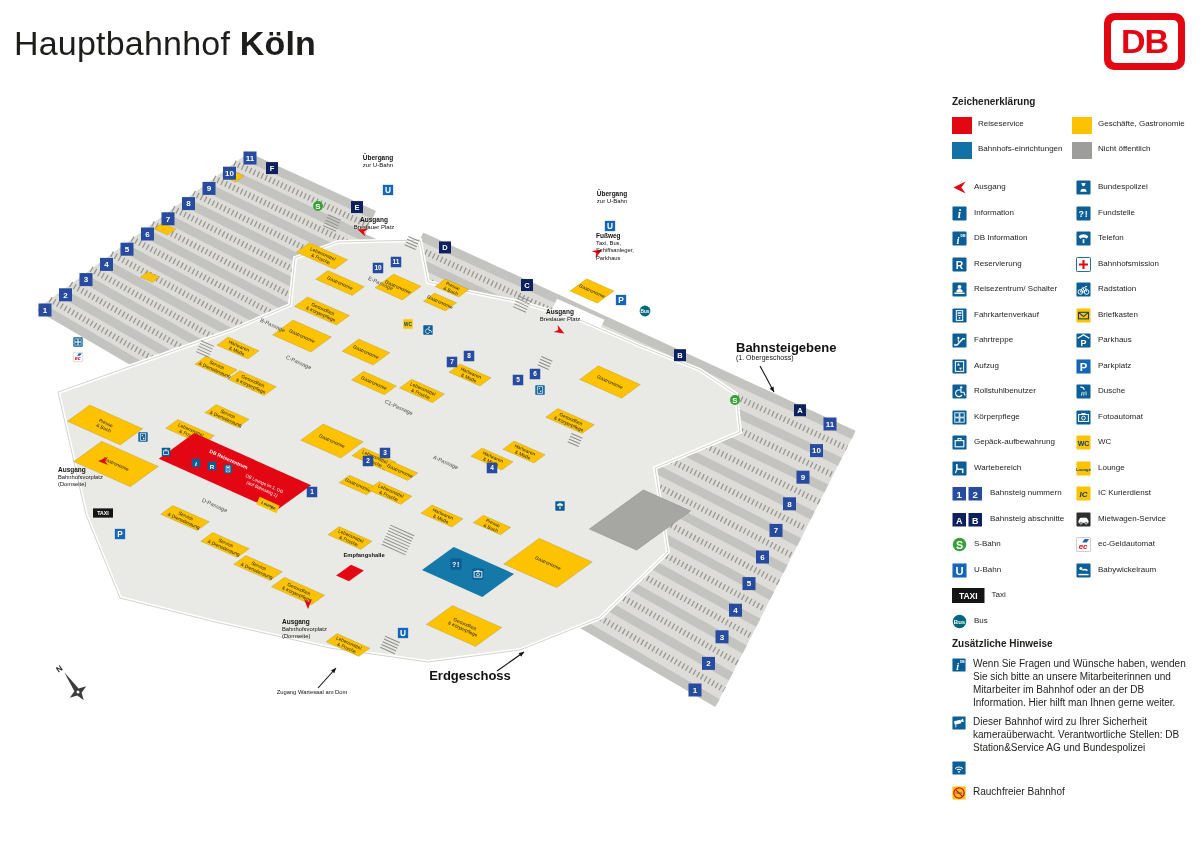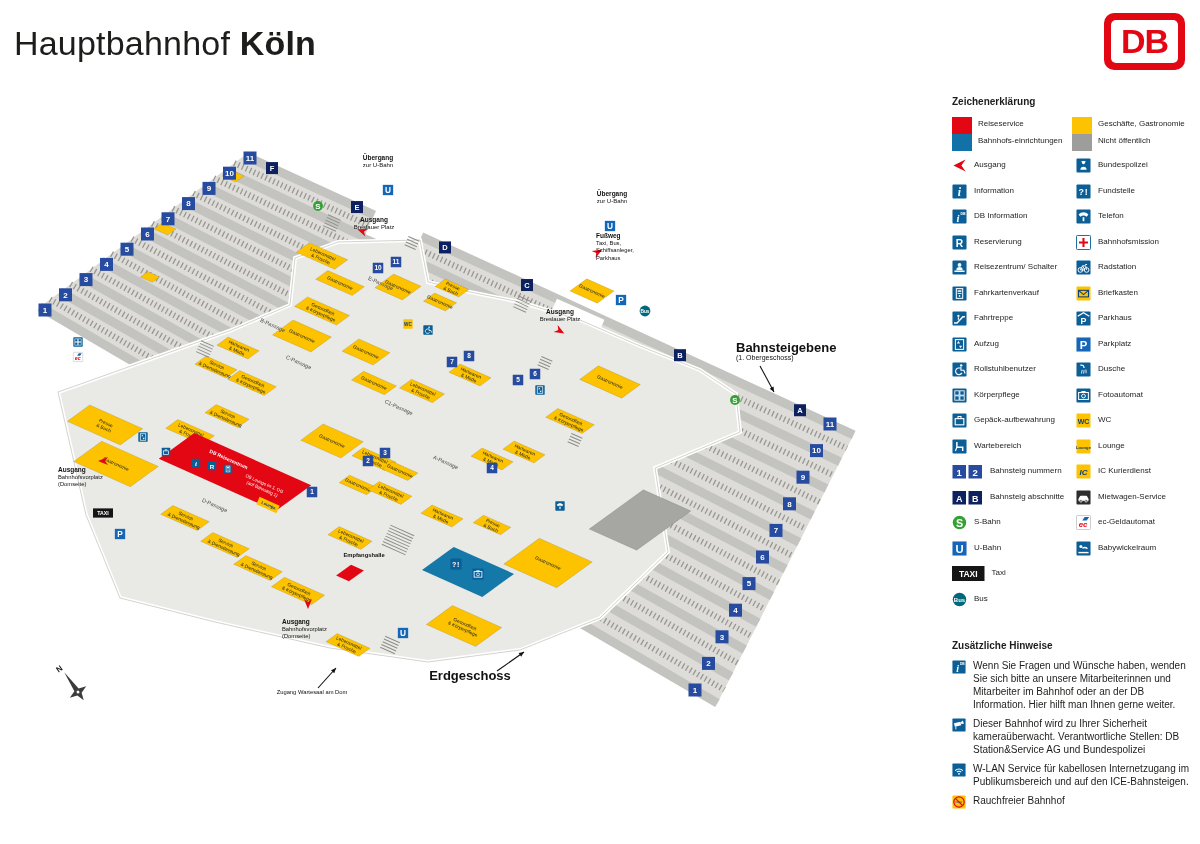--- a/index.html
+++ b/index.html
@@ -5,30 +5,30 @@
   *{margin:0;padding:0;box-sizing:border-box}
   html,body{width:1200px;height:844px}
   body{position:relative;background:#fff;font-family:"Liberation Sans",sans-serif;color:#1d1d1b;overflow:hidden}
   #map-svg{position:absolute;left:0;top:0;z-index:1}
   .title{position:absolute;left:14px;top:24px;font-size:34px;z-index:2;letter-spacing:.2px}
   .db-logo{position:absolute;left:1104px;top:13px;width:81px;height:57px;background:#e30613;border-radius:10px;display:flex;align-items:center;justify-content:center;z-index:2}
   .db-inner{width:67px;height:43px;background:#fff;border-radius:5px;display:flex;align-items:center;justify-content:center}
   .db-inner span{font-weight:bold;font-size:34px;color:#e30613;letter-spacing:-1px}
   .legend{position:absolute;left:952px;top:96px;width:242px;z-index:2}
   .legend h3{font-size:10px;font-weight:bold;margin-bottom:10px}
-  .swatches{display:grid;grid-template-columns:114px 1fr;grid-template-rows:auto auto;grid-auto-flow:column;gap:0 6px;margin-bottom:2px}
+  .swatches{display:grid;grid-template-columns:114px 1fr;grid-template-rows:auto auto;grid-auto-flow:column;gap:8px 6px;margin-bottom:16px}
   .swatch-item{display:flex;gap:6px;align-items:flex-start}
   .swatch{width:20px;height:17px;flex:none}
   .swatch-label{font-size:8px;line-height:1.15;padding-top:2px}
   .cols{display:flex;gap:6px}
   .col{width:118px}
   .li{display:flex;align-items:center;gap:7px;min-height:25.5px}
   .li .ic{flex:none;display:flex;align-items:center}
   .li .lab{font-size:8px;line-height:1.1}
-  .notes{margin-top:28px}
+  .notes{margin-top:4px}
   .notes h3{margin-bottom:8px}
   .note{display:flex;gap:7px;margin-bottom:6px;align-items:flex-start}
   .note .ic{flex:none;margin-top:1px}
   .note .txt{font-size:10px;line-height:1.3}
 </style>
 </head>
 <body>
 
 <svg id="map-svg" width="1200" height="844" viewBox="0 0 1200 844">
     <g>
@@ -833,21 +833,20 @@
         </div>
         <div class="note">
           <span class="ic"><svg width="14" height="14" viewBox="0 0 16 16">
               <rect x="0.5" y="0.5" width="15" height="15" rx="1" fill="#0c5f96"></rect>
               <g fill="none" stroke="#fff" stroke-width="1.2">
                 <path d="M3.6,8.6 a6.2,6.2 0 0 1 8.8,0"></path>
                 <path d="M5.5,10.5 a3.5,3.5 0 0 1 5,0"></path>
               </g>
               <circle cx="8" cy="12.4" r="1.1" fill="#fff"></circle>
             </svg></span>
-          <span class="txt">W-LAN Service für kabellosen Internetzugang im Publikumsbereich und auf den ICE-Bahnsteigen.</span>
         </div>
         <div class="note">
           <span class="ic"><svg width="14" height="14" viewBox="0 0 16 16">
               <rect x="0.5" y="0.5" width="15" height="15" rx="1" fill="#fdc300"></rect>
               <rect x="3.4" y="7.3" width="8" height="1.6" fill="#777"></rect>
               <rect x="3.4" y="7.3" width="1.6" height="1.6" fill="#cc9977"></rect>
               <circle cx="8" cy="8" r="5.9" fill="none" stroke="#e30613" stroke-width="1.4"></circle>
               <line x1="3.9" y1="3.9" x2="12.1" y2="12.1" stroke="#e30613" stroke-width="1.4"></line>
             </svg></span>
           <span class="txt">Rauchfreier Bahnhof</span>

